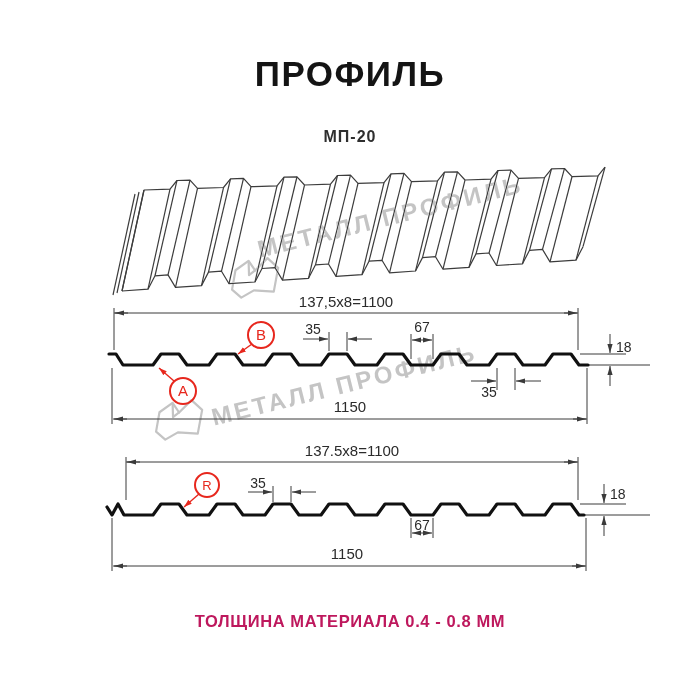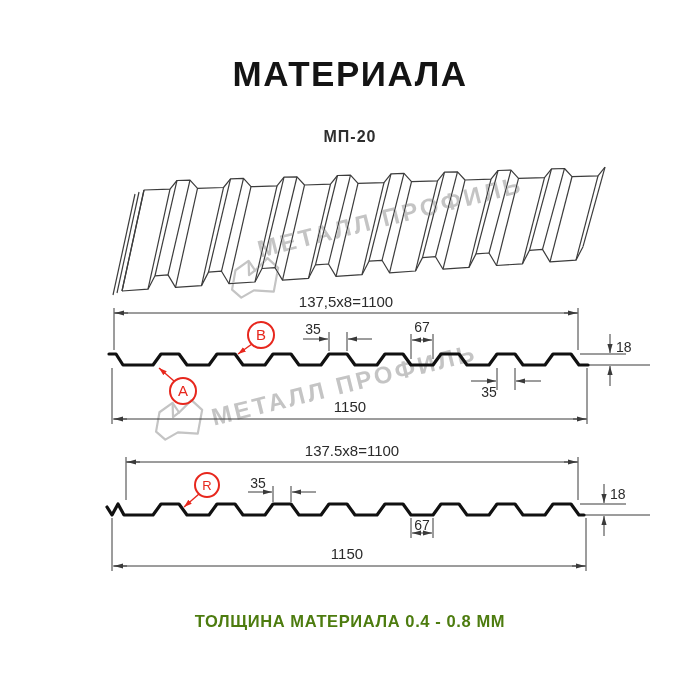--- a/index.html
+++ b/index.html
@@ -10,21 +10,21 @@
   .title{
     position:absolute;top:54px;left:0;right:0;text-align:center;
     font-size:35px;font-weight:800;letter-spacing:1.5px;color:#141414;
   }
   .subtitle{
     position:absolute;top:97px;left:0;right:0;text-align:center;
     font-size:16px;font-weight:700;letter-spacing:1px;color:#2e2e2e;margin-top:31px;
   }
   .footer{
     position:absolute;top:612px;left:0;right:0;text-align:center;
-    font-size:16.5px;font-weight:700;letter-spacing:0.6px;color:#4d7c0f;
+    font-size:16.5px;font-weight:700;letter-spacing:0.6px;color:#be185d;
   }
   .wm-text{
     position:absolute;white-space:nowrap;color:#c4c4c4;
     font-size:24px;font-weight:700;letter-spacing:3px;
     transform:rotate(-14deg);transform-origin:left center;
     mix-blend-mode:darken;pointer-events:none;
   }
   .wm-logo{
     position:absolute;transform:rotate(-14deg);transform-origin:left center;
     mix-blend-mode:darken;pointer-events:none;
@@ -38,21 +38,21 @@
   svg text{font-family:"Liberation Sans",sans-serif;}
   .dimtxt{font-size:14px;fill:#2b2b2b;}
   .dimtxt-big{font-size:15px;fill:#2b2b2b;}
   .redtxt{font-size:15px;fill:#e7271d;}
 </style>
 </head>
 <body>
 
 <div class="canvas">
 
-  <div class="title">МАТЕРИАЛА</div>
+  <div class="title">ПРОФИЛЬ</div>
   <div class="subtitle">МП-20</div>
 
   <svg id="sheet3d-svg" width="700" height="700" viewBox="0 0 700 700">
       <polygon points="122.0,291.0 148.0,289.2 155.0,275.8 168.0,274.9 175.5,287.4 201.5,285.6 208.5,272.1 221.5,271.2 229.0,283.7 255.0,282.0 262.0,268.5 275.0,267.6 282.5,280.1 308.5,278.3 315.5,264.8 328.5,264.0 336.0,276.4 362.0,274.7 369.0,261.2 382.0,260.3 389.5,272.8 415.5,271.0 422.5,257.6 435.5,256.7 443.0,269.2 469.0,267.4 476.0,253.9 489.0,253.0 496.5,265.5 522.5,263.8 529.5,250.3 542.5,249.4 550.0,261.9 576.0,260.1 583.0,246.7 605.0,167.2 598.0,175.9 572.0,176.7 564.5,168.5 551.5,168.9 544.5,177.6 518.5,178.4 511.0,170.1 498.0,170.5 491.0,179.2 465.0,180.0 457.5,171.8 444.5,172.2 437.5,180.9 411.5,181.7 404.0,173.4 391.0,173.8 384.0,182.6 358.0,183.4 350.5,175.1 337.5,175.5 330.5,184.2 304.5,185.0 297.0,176.8 284.0,177.2 277.0,185.9 251.0,186.7 243.5,178.4 230.5,178.8 223.5,187.5 197.5,188.3 190.0,180.1 177.0,180.5 170.0,189.2 144.0,190.0" fill="#ffffff" stroke="none"></polygon>
       <polyline points="122.0,291.0 148.0,289.2 155.0,275.8 168.0,274.9 175.5,287.4 201.5,285.6 208.5,272.1 221.5,271.2 229.0,283.7 255.0,282.0 262.0,268.5 275.0,267.6 282.5,280.1 308.5,278.3 315.5,264.8 328.5,264.0 336.0,276.4 362.0,274.7 369.0,261.2 382.0,260.3 389.5,272.8 415.5,271.0 422.5,257.6 435.5,256.7 443.0,269.2 469.0,267.4 476.0,253.9 489.0,253.0 496.5,265.5 522.5,263.8 529.5,250.3 542.5,249.4 550.0,261.9 576.0,260.1 583.0,246.7" fill="none" stroke="#3c3c3c" stroke-width="1.2" stroke-linejoin="round"></polyline>
       <polyline points="144.0,190.0 170.0,189.2 177.0,180.5 190.0,180.1 197.5,188.3 223.5,187.5 230.5,178.8 243.5,178.4 251.0,186.7 277.0,185.9 284.0,177.2 297.0,176.8 304.5,185.0 330.5,184.2 337.5,175.5 350.5,175.1 358.0,183.4 384.0,182.6 391.0,173.8 404.0,173.4 411.5,181.7 437.5,180.9 444.5,172.2 457.5,171.8 465.0,180.0 491.0,179.2 498.0,170.5 511.0,170.1 518.5,178.4 544.5,177.6 551.5,168.9 564.5,168.5 572.0,176.7 598.0,175.9 605.0,167.2" fill="none" stroke="#3c3c3c" stroke-width="1.2" stroke-linejoin="round"></polyline>
       <line x1="122" y1="291" x2="144" y2="190" fill="none" stroke="#3c3c3c" stroke-width="1.2" stroke-linejoin="round"></line>
       <line x1="148" y1="289.232" x2="170" y2="189.194" fill="none" stroke="#3c3c3c" stroke-width="1.2" stroke-linejoin="round"></line>
       <line x1="155" y1="275.756" x2="177" y2="180.477" fill="none" stroke="#3c3c3c" stroke-width="1.2" stroke-linejoin="round"></line>
       <line x1="168" y1="274.872" x2="190" y2="180.074" fill="none" stroke="#3c3c3c" stroke-width="1.2" stroke-linejoin="round"></line>

